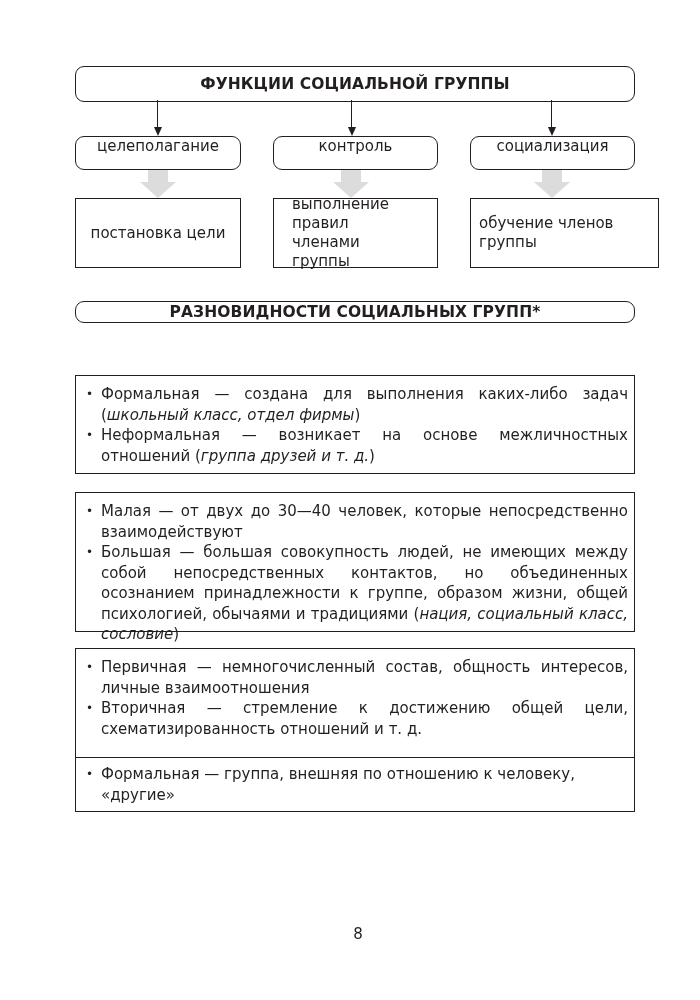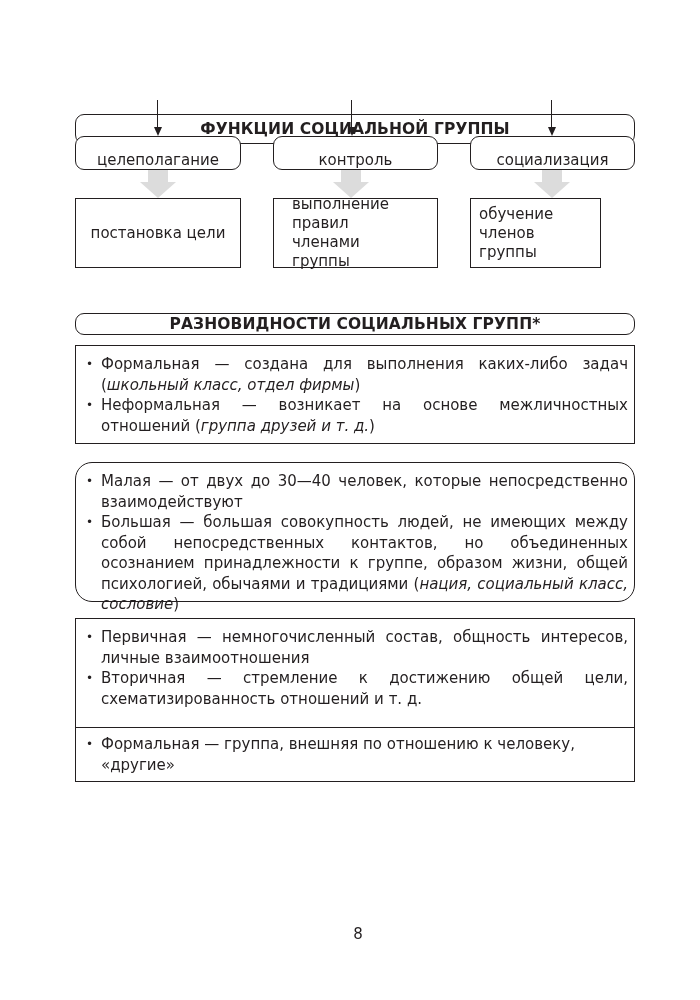--- a/index.html
+++ b/index.html
@@ -9,50 +9,50 @@
       color: #231f20; overflow: hidden;
     }
     .abs { position: absolute; box-sizing: border-box; }
     .title-box {
       border: 1.3px solid #231f20; border-radius: 9px; background: #fff;
       display: flex; align-items: center; justify-content: center;
       font-weight: bold; font-size: 15.5px; letter-spacing: 0.1px;
     }
     .func-box {
       border: 1.3px solid #231f20; border-radius: 9px; background: #fff;
-      display: flex; align-items: flex-end; justify-content: center;
+      display: flex; align-items: flex-start; justify-content: center;
       font-size: 15px;
     }
     .result-box {
       border: 1.3px solid #231f20; background: #fff;
       display: flex; align-items: center; justify-content: center;
       font-size: 15px; line-height: 19px; padding: 0 6px;
     }
     .list-box {
       border: 1.3px solid #231f20; background: #fff;
-      padding: 8px 6px 6px 9px; font-size: 15px; line-height: 20.5px;
+      padding: 8px 6px 6px 9px; font-size: 15px; line-height: 20.5px; margin-top: 30px;
     }
     .list-box ul { list-style: none; margin: 0; padding: 0; }
     .list-box li { position: relative; padding-left: 16px; text-align: justify; }
     .list-box li::before {
       content: "\2022"; position: absolute; left: 1px; top: 0; font-size: 12px;
     }
     .list-box em { font-style: italic; }
     .vline { width: 1.3px; background: #231f20; }
     .arrowhead {
       width: 0; height: 0; border-left: 4px solid transparent;
       border-right: 4px solid transparent; border-top: 9px solid #231f20;
     }
     .gray-arrow { width: 36px; height: 28px; }
     .page-num { font-size: 15px; text-align: center; }
   </style>
 </head>
 <body>
 
-<div class="abs title-box" style="left:75px; top:66px; width:560px; height:30px;margin-top:48px;">
+<div class="abs title-box" style="left:75px; top:66px; width:560px; height:36px;">
   <span>ФУНКЦИИ СОЦИАЛЬНОЙ ГРУППЫ</span>
 </div>
 
 <div class="abs vline" style="left:157px; top:100px; height:27px;"></div>
 <div class="abs arrowhead" style="left:153.5px; top:127px;"></div>
 <div class="abs vline" style="left:351px; top:100px; height:27px;"></div>
 <div class="abs arrowhead" style="left:347.5px; top:127px;"></div>
 <div class="abs vline" style="left:551px; top:100px; height:27px;"></div>
 <div class="abs arrowhead" style="left:547.5px; top:127px;"></div>
 
@@ -75,36 +75,36 @@
 <svg class="abs gray-arrow" style="left:534px; top:170px;" viewBox="0 0 36 28">
   <polygon points="8,0 28,0 28,12 36,12 18,28 0,12 8,12" fill="#dcdcdc"></polygon>
 </svg>
 
 <div class="abs result-box" style="left:75px; top:198px; width:166px; height:70px;">
   <span>постановка цели</span>
 </div>
 <div class="abs result-box" style="left:273px; top:198px; width:165px; height:70px; padding:0 18px;">
   <span>выполнение правил членами группы</span>
 </div>
-<div class="abs result-box" style="left:470px; top:198px; width:131px; height:70px; padding:0 8px;">
+<div class="abs result-box" style="left:470px; top:198px; width:189px; height:70px; padding:0 8px;">
   <span>обучение членов группы</span>
 </div>
 
-<div class="abs title-box" style="left:75px; top:313px; width:560px; height:22px;">
+<div class="abs title-box" style="left:75px; top:301px; width:560px; height:22px;">
   <span>РАЗНОВИДНОСТИ СОЦИАЛЬНЫХ ГРУПП*</span>
 </div>
 
 <div class="abs list-box" style="left:75px; top:345px; width:560px; height:99px;">
   <ul>
     <li><span>Формальная</span><span> — создана для выполнения каких-либо задач (</span><em>школьный класс, отдел фирмы</em><span>)</span></li>
     <li><span>Неформальная</span><span> — возникает на основе межличностных отношений (</span><em>группа друзей и т. д.</em><span>)</span></li>
   </ul>
 </div>
 
-<div class="abs list-box" style="left:75px; top:462px; width:560px; height:140px;border-radius:17px;">
+<div class="abs list-box" style="left:75px; top:462px; width:560px; height:140px;">
   <ul>
     <li><span>Малая</span><span> — от двух до 30—40 человек, которые непосредственно взаимодействуют</span></li>
     <li><span>Большая</span><span> — большая совокупность людей, не имеющих между собой непосредственных контактов, но объединенных осознанием принадлежности к группе, образом жизни, общей психологией, обычаями и традициями (</span><em>нация, социальный класс, сословие</em><span>)</span></li>
   </ul>
 </div>
 
 <div class="abs list-box" style="left:75px; top:618px; width:560px; height:111px;">
   <ul>
     <li><span>Первичная</span><span> — немногочисленный состав, общность интересов, личные взаимоотношения</span></li>
     <li><span>Вторичная</span><span> — стремление к достижению общей цели, схематизированность отношений и т. д.</span></li>

